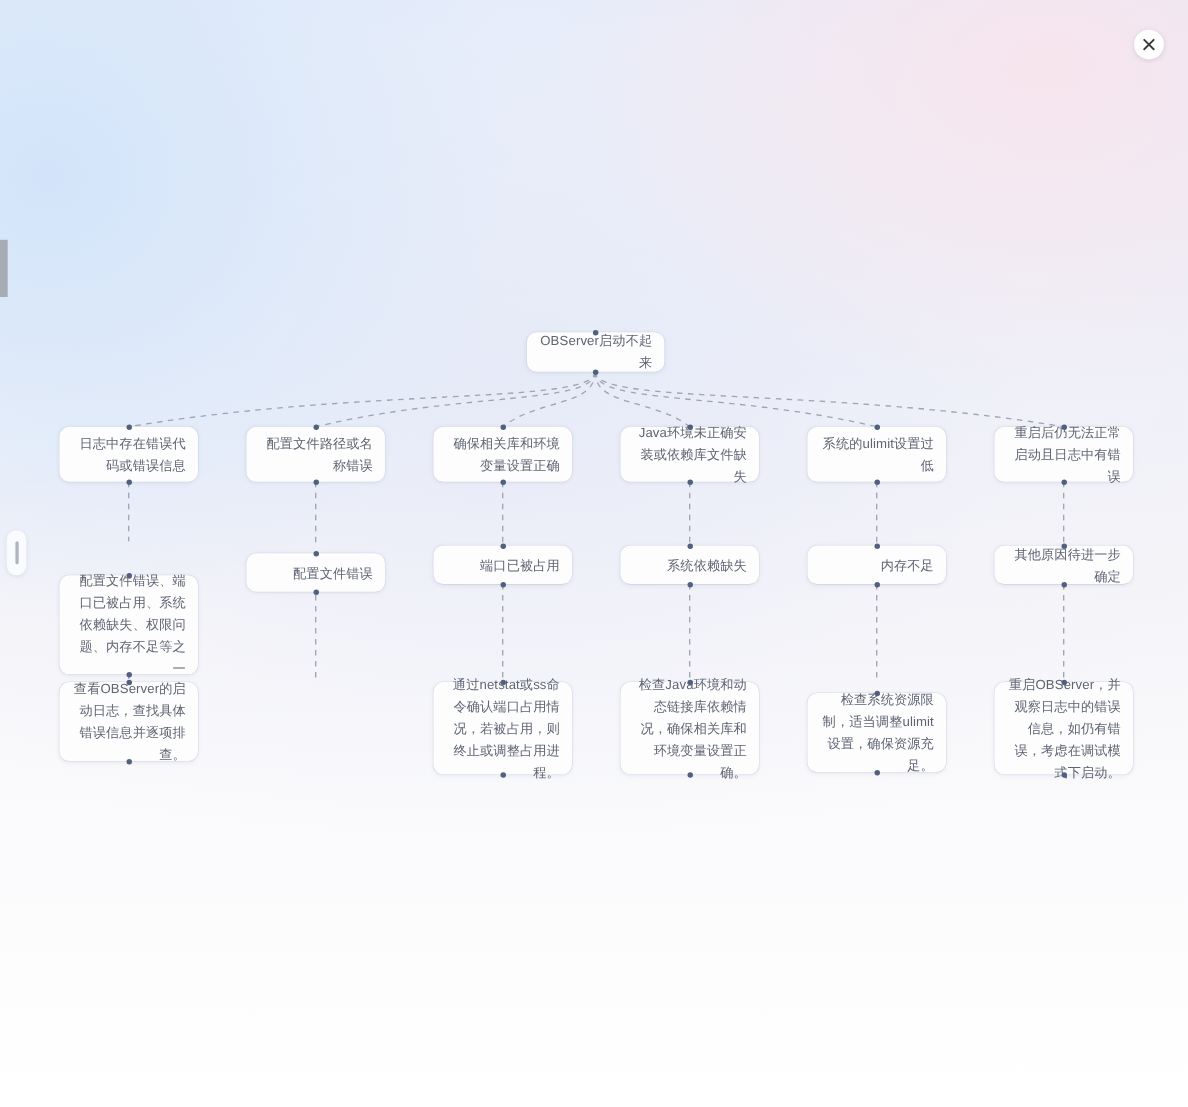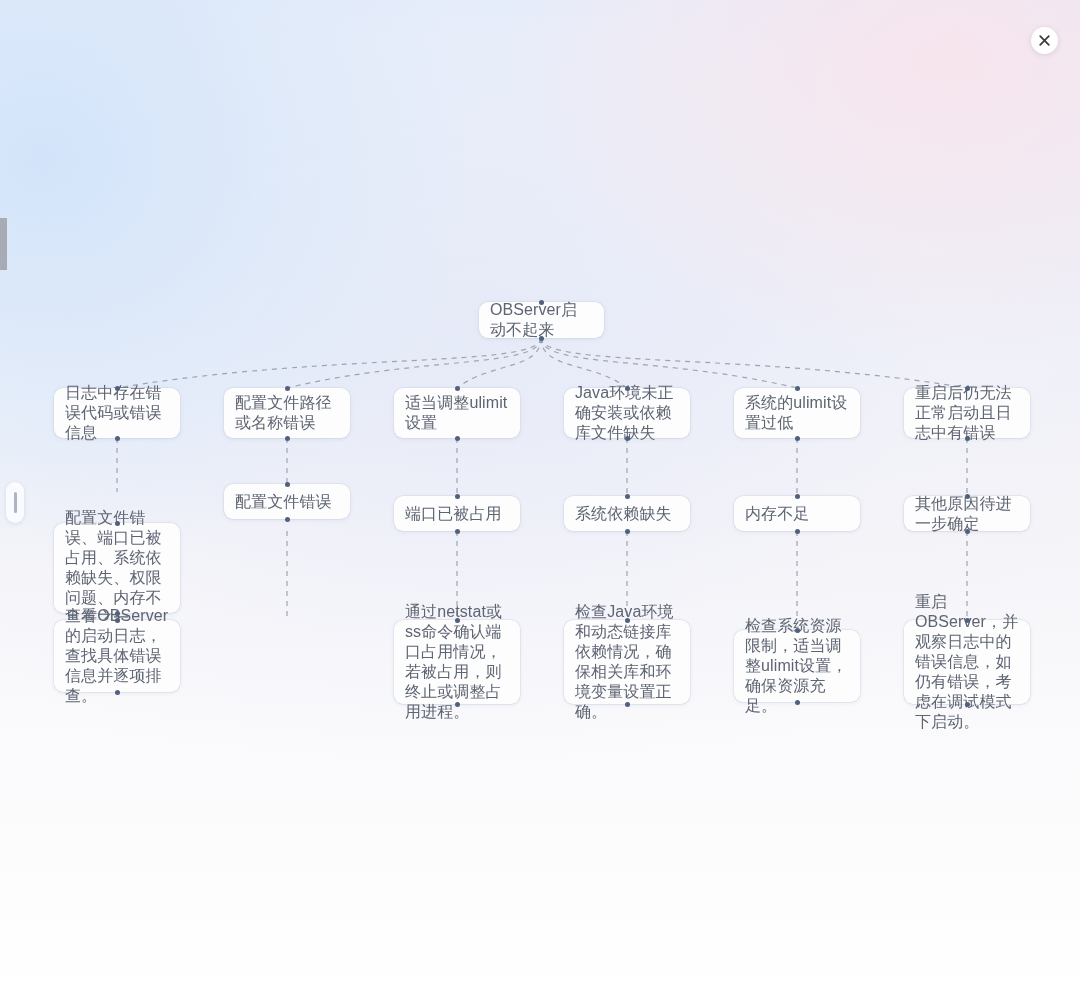--- a/index.html
+++ b/index.html
@@ -99,24 +99,24 @@
     background: #fdfdfe;
     border-radius: 9px;
     box-shadow: 0 1px 4px rgba(80,95,140,0.10), 0 0 0 0.5px rgba(210,215,228,0.75);
     display: flex;
     align-items: center;
     justify-content: center;
     padding: 8px 11px;
     cursor: pointer;
   }
   .node .label {
-    font-size: 16px;
+    font-size: 12px;
     line-height: 20px;
     color: #5d6472;
-    text-align: left;
+    text-align: right;
     letter-spacing: 0.1px;
     width: 100%;
   }
   .node.root .label {
     color: #5d6472;
   }
 
   .port {
     position: absolute;
     width: 5px;
@@ -186,21 +186,21 @@
     <span class="label">日志中存在错误代码或错误信息</span>
     <span class="port bottom"></span>
   </div>
   <div class="node" style="left:224px; top:388px; width:126px; height:50px;">
     <span class="port top"></span>
     <span class="label">配置文件路径或名称错误</span>
     <span class="port bottom"></span>
   </div>
   <div class="node" style="left:394px; top:388px; width:126px; height:50px;">
     <span class="port top"></span>
-    <span class="label">适当调整ulimit设置</span>
+    <span class="label">确保相关库和环境变量设置正确</span>
     <span class="port bottom"></span>
   </div>
   <div class="node" style="left:564px; top:388px; width:126px; height:50px;">
     <span class="port top"></span>
     <span class="label">Java环境未正确安装或依赖库文件缺失</span>
     <span class="port bottom"></span>
   </div>
   <div class="node" style="left:734px; top:388px; width:126px; height:50px;">
     <span class="port top"></span>
     <span class="label">系统的ulimit设置过低</span>
@@ -210,21 +210,21 @@
     <span class="port top"></span>
     <span class="label">重启后仍无法正常启动且日志中有错误</span>
     <span class="port bottom"></span>
   </div>
 
   <div class="node" style="left:54px; top:492px; width:126px; height:90px;margin-top:31px;">
     <span class="port top"></span>
     <span class="label">配置文件错误、端口已被占用、系统依赖缺失、权限问题、内存不足等之一</span>
     <span class="port bottom"></span>
   </div>
-  <div class="node" style="left:224px; top:484px; width:126px; height:35px;">
+  <div class="node" style="left:224px; top:503px; width:126px; height:35px;">
     <span class="port top"></span>
     <span class="label">配置文件错误</span>
     <span class="port bottom"></span>
   </div>
   <div class="node" style="left:394px; top:496px; width:126px; height:35px;">
     <span class="port top"></span>
     <span class="label">端口已被占用</span>
     <span class="port bottom"></span>
   </div>
   <div class="node" style="left:564px; top:496px; width:126px; height:35px;">

